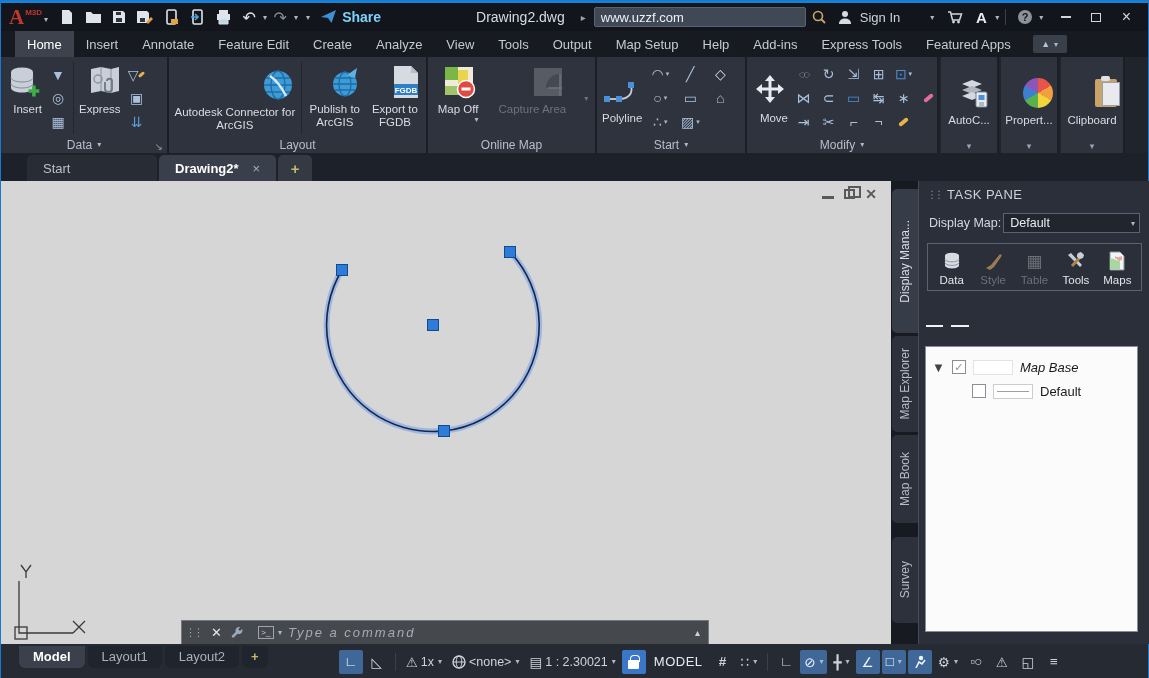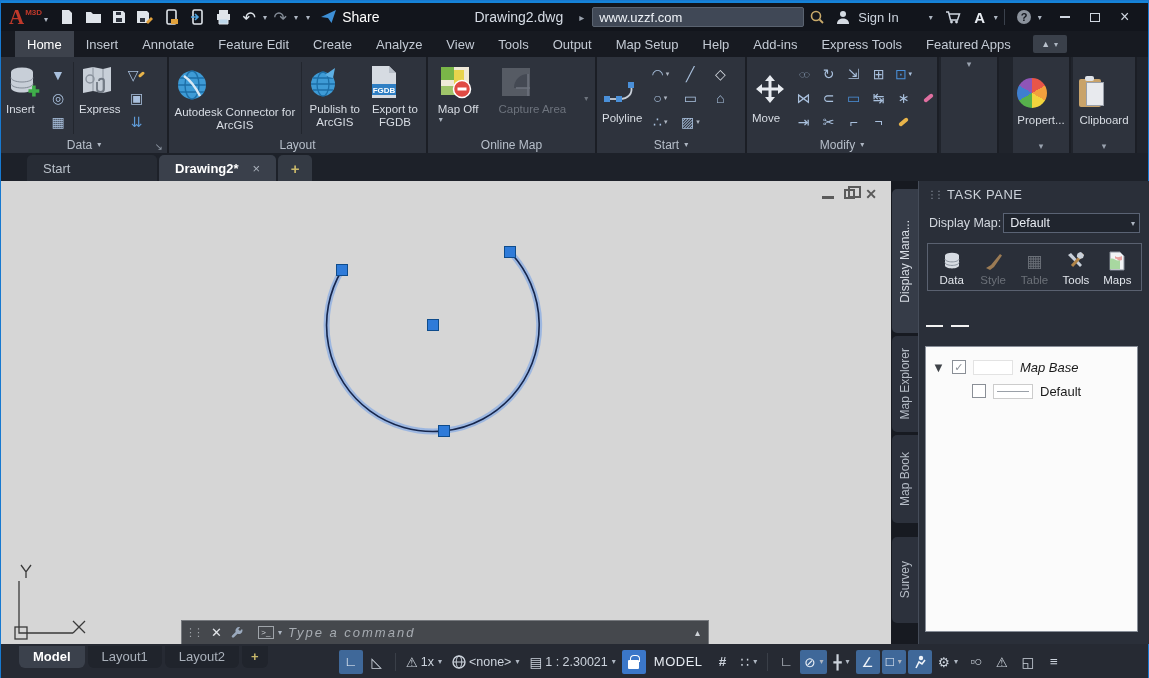--- a/index.html
+++ b/index.html
@@ -11,21 +11,21 @@
   
   .titlebar { position:absolute; left:0; top:0; right:0; height:30px; background:#12151c;
               border-top:2px solid #1583d8; display:flex; align-items:center; color:#c8cfd9; }
   .applogo { display:flex; align-items:flex-start; padding:0 6px 0 8px; cursor:default; }
   .applogo .a { color:#c0392b; font-size:21px; font-weight:bold; line-height:24px; font-family:"Liberation Serif",serif; }
   .applogo .m3d { color:#c0392b; font-size:8px; font-weight:bold; margin:3px 0 0 1px; }
   .applogo .dd { margin:10px 0 0 2px; }
   .qat { width:26px; height:26px; display:flex; align-items:center; justify-content:center; }
   .qat svg { display:block; }
   .dd { font-size:8px; color:#aeb6c2; margin-left:1px; }
-  .share { display:flex; align-items:flex-start; gap:5px; margin-left:10px; color:#ffffff; font-size:14px; }
+  .share { display:flex; align-items:flex-start; gap:5px; margin-left:10px; color:#7dd3fc; font-size:14px;font-weight:bold; }
   .tb-title { font-size:14px; color:#d6dce5; margin-left:95px; }
   .tb-caret { font-size:10px; color:#9aa2ad; margin:0 8px 0 16px; }
   .searchbox { width:212px; height:20px; background:#404856; border:1px solid #5a6370; border-radius:2px;
                color:#eef2f7; font-size:13px; padding:0 6px; font-family:"Liberation Sans",sans-serif; }
   .tb-ico { width:26px; height:26px; display:flex; align-items:center; justify-content:center; color:#c8cfd9; }
   .signin { font-size:13px; color:#ccd3dd; margin-left:2px; }
   .tb-sep { width:1px; height:16px; background:#3a414c; margin:0 6px; }
   .winbtn { width:30px; height:26px; display:flex; align-items:center; justify-content:center; color:#cfd6e0; font-size:14px; }
   .winbtn .maxbox { width:10px; height:9px; border:1.5px solid #cfd6e0; }
   .winbtn .minbar { width:10px; height:2px; background:#cfd6e0; }
@@ -39,21 +39,21 @@
           display:flex; align-items:center; justify-content:center; gap:3px; color:#b9c1cc; font-size:9px; }
 
   
   .ribbon { position:absolute; left:0; top:56px; right:0; height:96px; background:#20242c; display:flex; }
   .rpanel { position:relative; height:96px; background:#2e333d; border-right:2px solid #1b1e25;
             display:flex; flex-direction:column; flex:none; }
   .rbody { flex:1; display:flex; align-items:stretch; padding:3px 2px 0 2px; }
   .rlabel { height:17px; display:flex; align-items:center; justify-content:center; gap:4px;
             color:#b7bfca; font-size:12px; position:relative; }
   .rlabel .launcher { position:absolute; right:4px; bottom:1px; font-size:10px; color:#8d96a2; }
-  .bigbtn { display:flex; flex-direction:column; align-items:flex-start; justify-content:flex-start;
+  .bigbtn { display:flex; flex-direction:column; align-items:flex-end; justify-content:flex-start;
             padding:2px 3px; color:#d8dde4; font-size:11.5px; text-align:center; line-height:1.12; }
   .bigicon { height:40px; display:flex; align-items:center; justify-content:center; }
   .blabel { margin-top:1px; }
   .minicol { display:flex; flex-direction:column; justify-content:space-between; padding:3px 1px; }
   .mini { width:24px; height:23px; display:flex; align-items:center; justify-content:center;
           color:#a9c0dd; font-size:14px; line-height:1; }
   .vsep { width:1px; background:#22262e; margin:2px 2px; }
   .dim { color:#6d737d !important; }
   .gridcells { display:grid; grid-template-columns:repeat(3,30px); grid-auto-rows:24px;
                align-items:center; justify-items:center; margin-top:2px; }
@@ -482,24 +482,39 @@
           <span class="cell"></span>
         </div>
       </div>
       <div class="rlabel">
         <span>Modify</span>
         <span class="dd">▾</span>
       </div>
     </div>
 
     <div class="rpanel" style="width:58px;margin-left:2px">
+      <div class="rbody" style="justify-content:center">
+        <div class="bigbtn" style="justify-content:center">
+          <span class="bigicon">
+            <svg width="34" height="34">
+                <path d="M6 8l10-4 10 4-10 4z" fill="#d3d9e0"></path>
+                <path d="M6 14l10-4 10 4-10 4z" fill="#aeb6c0"></path>
+                <path d="M6 20l10-4 10 4-10 4z" fill="#d3d9e0"></path>
+                <rect x="20" y="16" width="11" height="15" rx="1.5" fill="#e8ecf0" stroke="#7d858f"></rect>
+                <rect x="22.5" y="19" width="6" height="5" fill="#4a90d9"></rect>
+                <path d="M23 27h5M23 29h5" stroke="#7d858f"></path>
+              </svg>
+          </span>
+          <span class="blabel">AutoC...</span>
+        </div>
+      </div>
       <div class="panel-exp">▾</div>
     </div>
 
-    <div class="rpanel" style="width:58px;margin-left:14px">
+    <div class="rpanel" style="width:58px;margin-left:2px">
       <div class="rbody" style="justify-content:center">
         <div class="bigbtn" style="justify-content:center">
           <span class="bigicon">
               <span class="wheel"></span>
             </span>
           <span class="blabel">Propert...</span>
         </div>
       </div>
       <div class="panel-exp">▾</div>
     </div>

